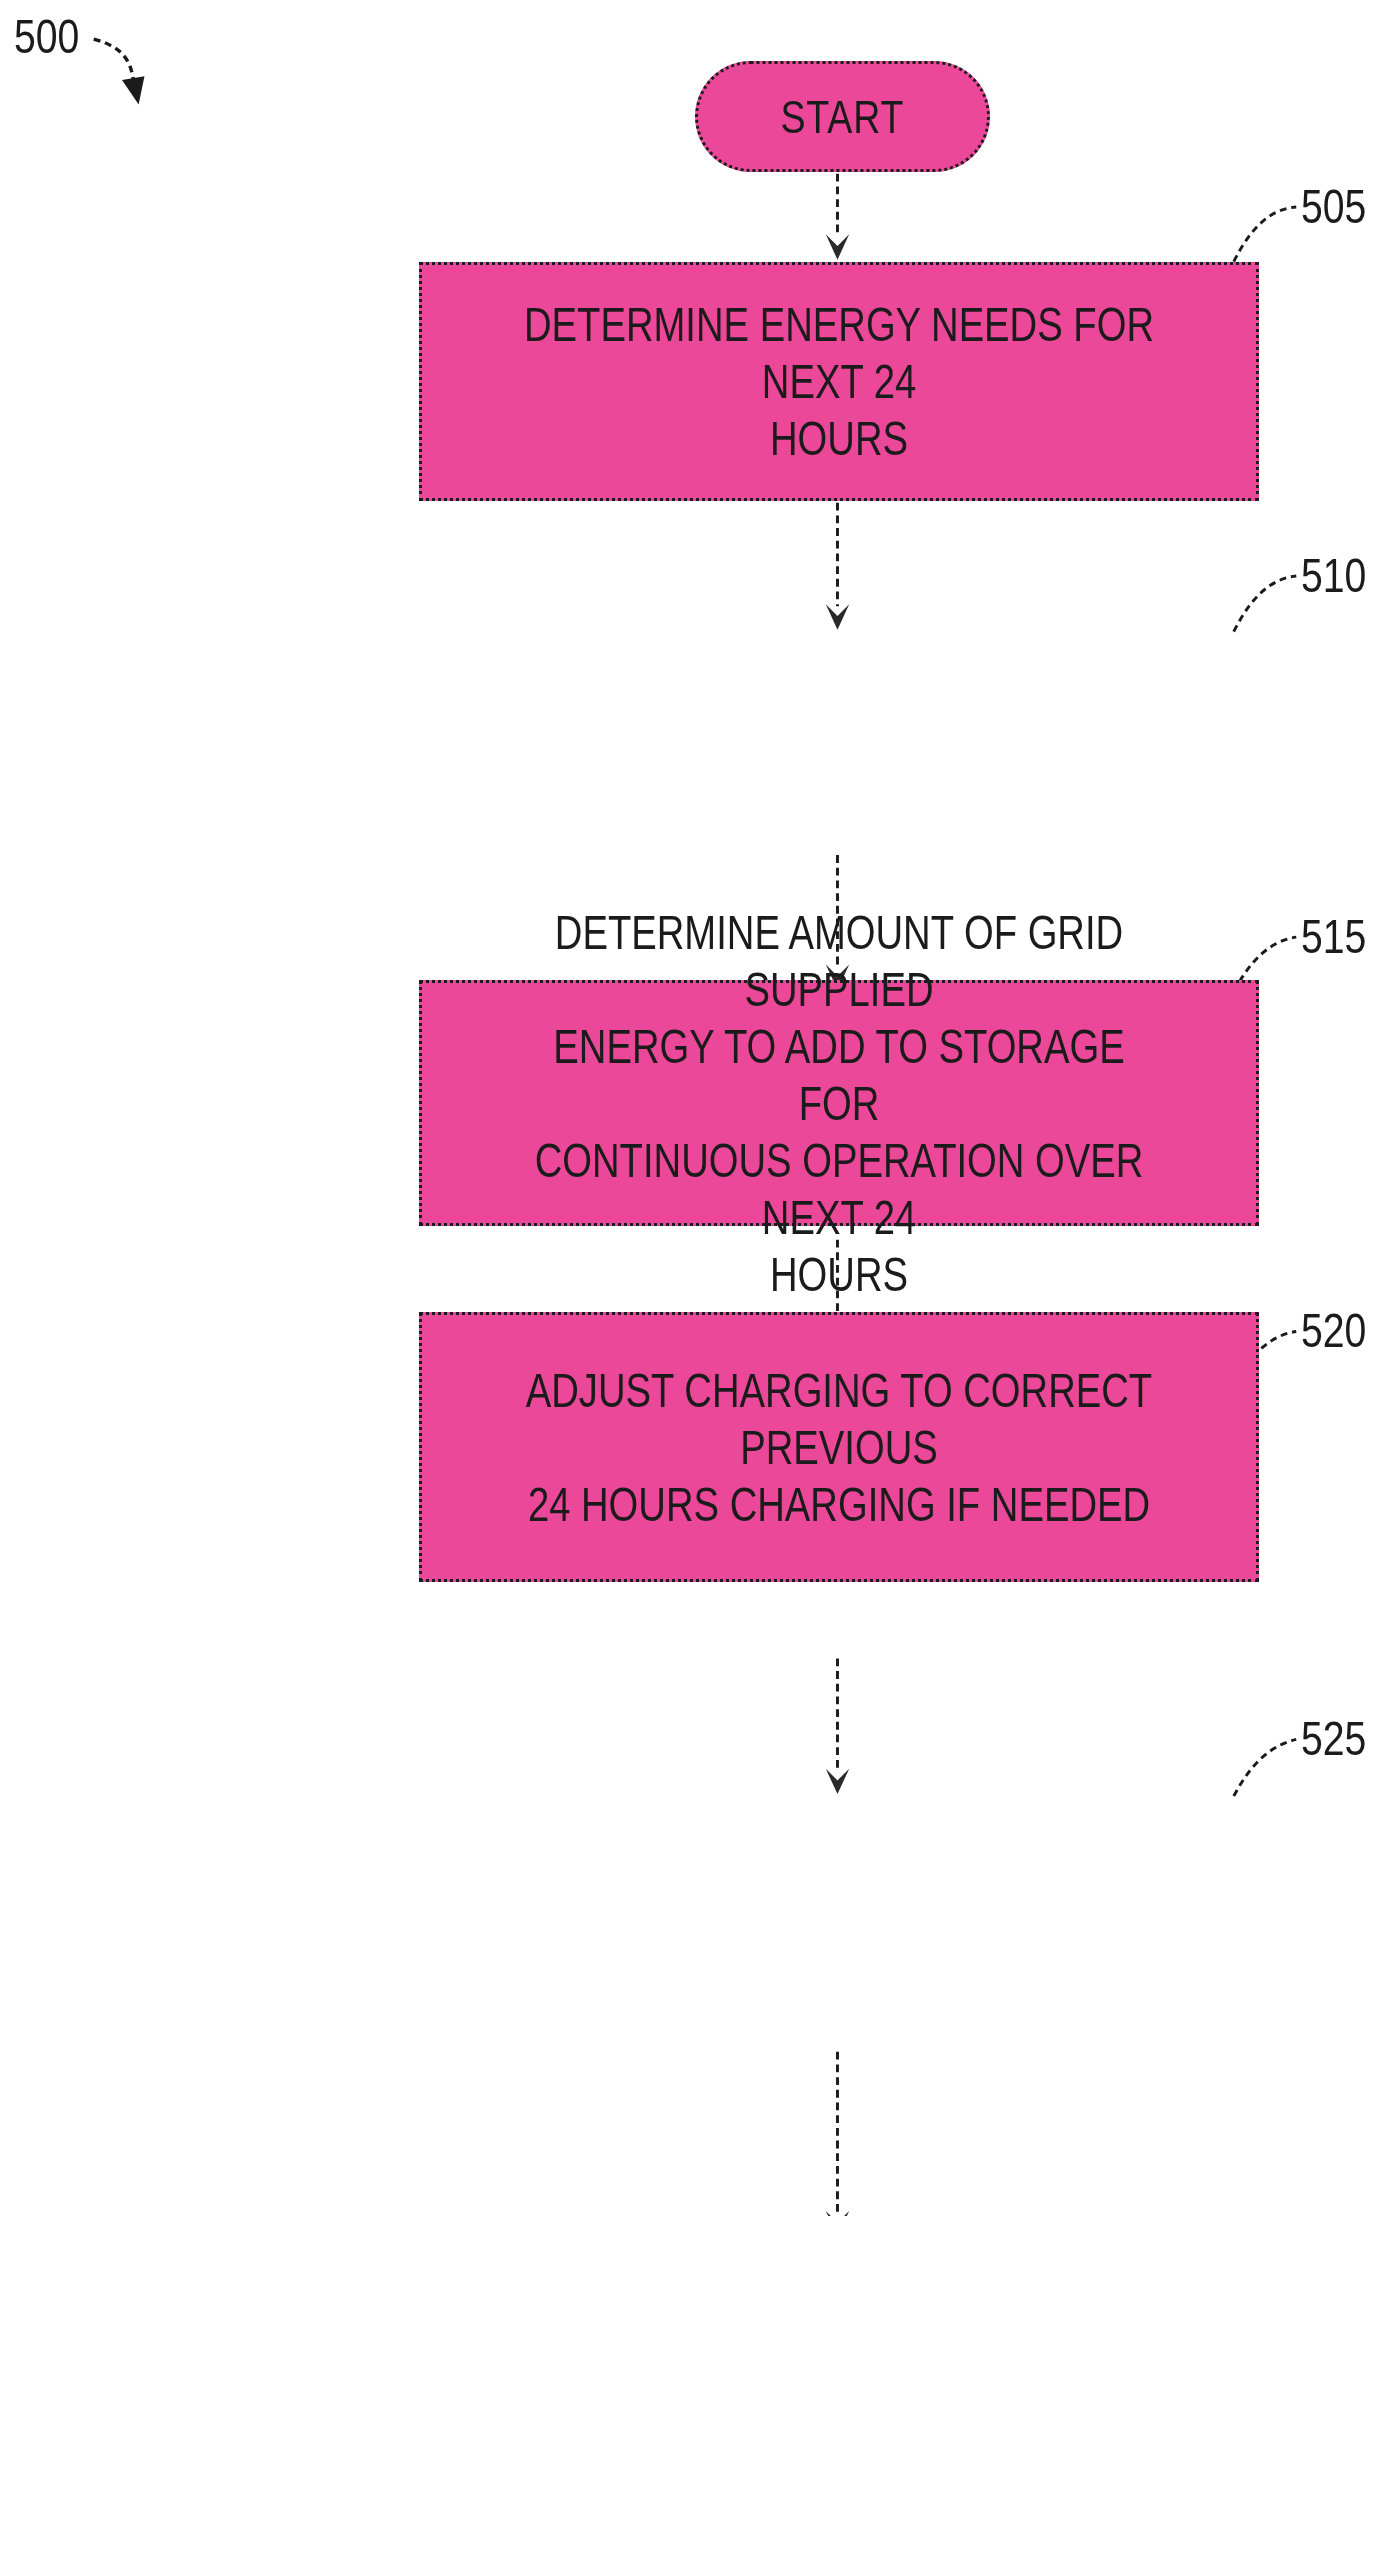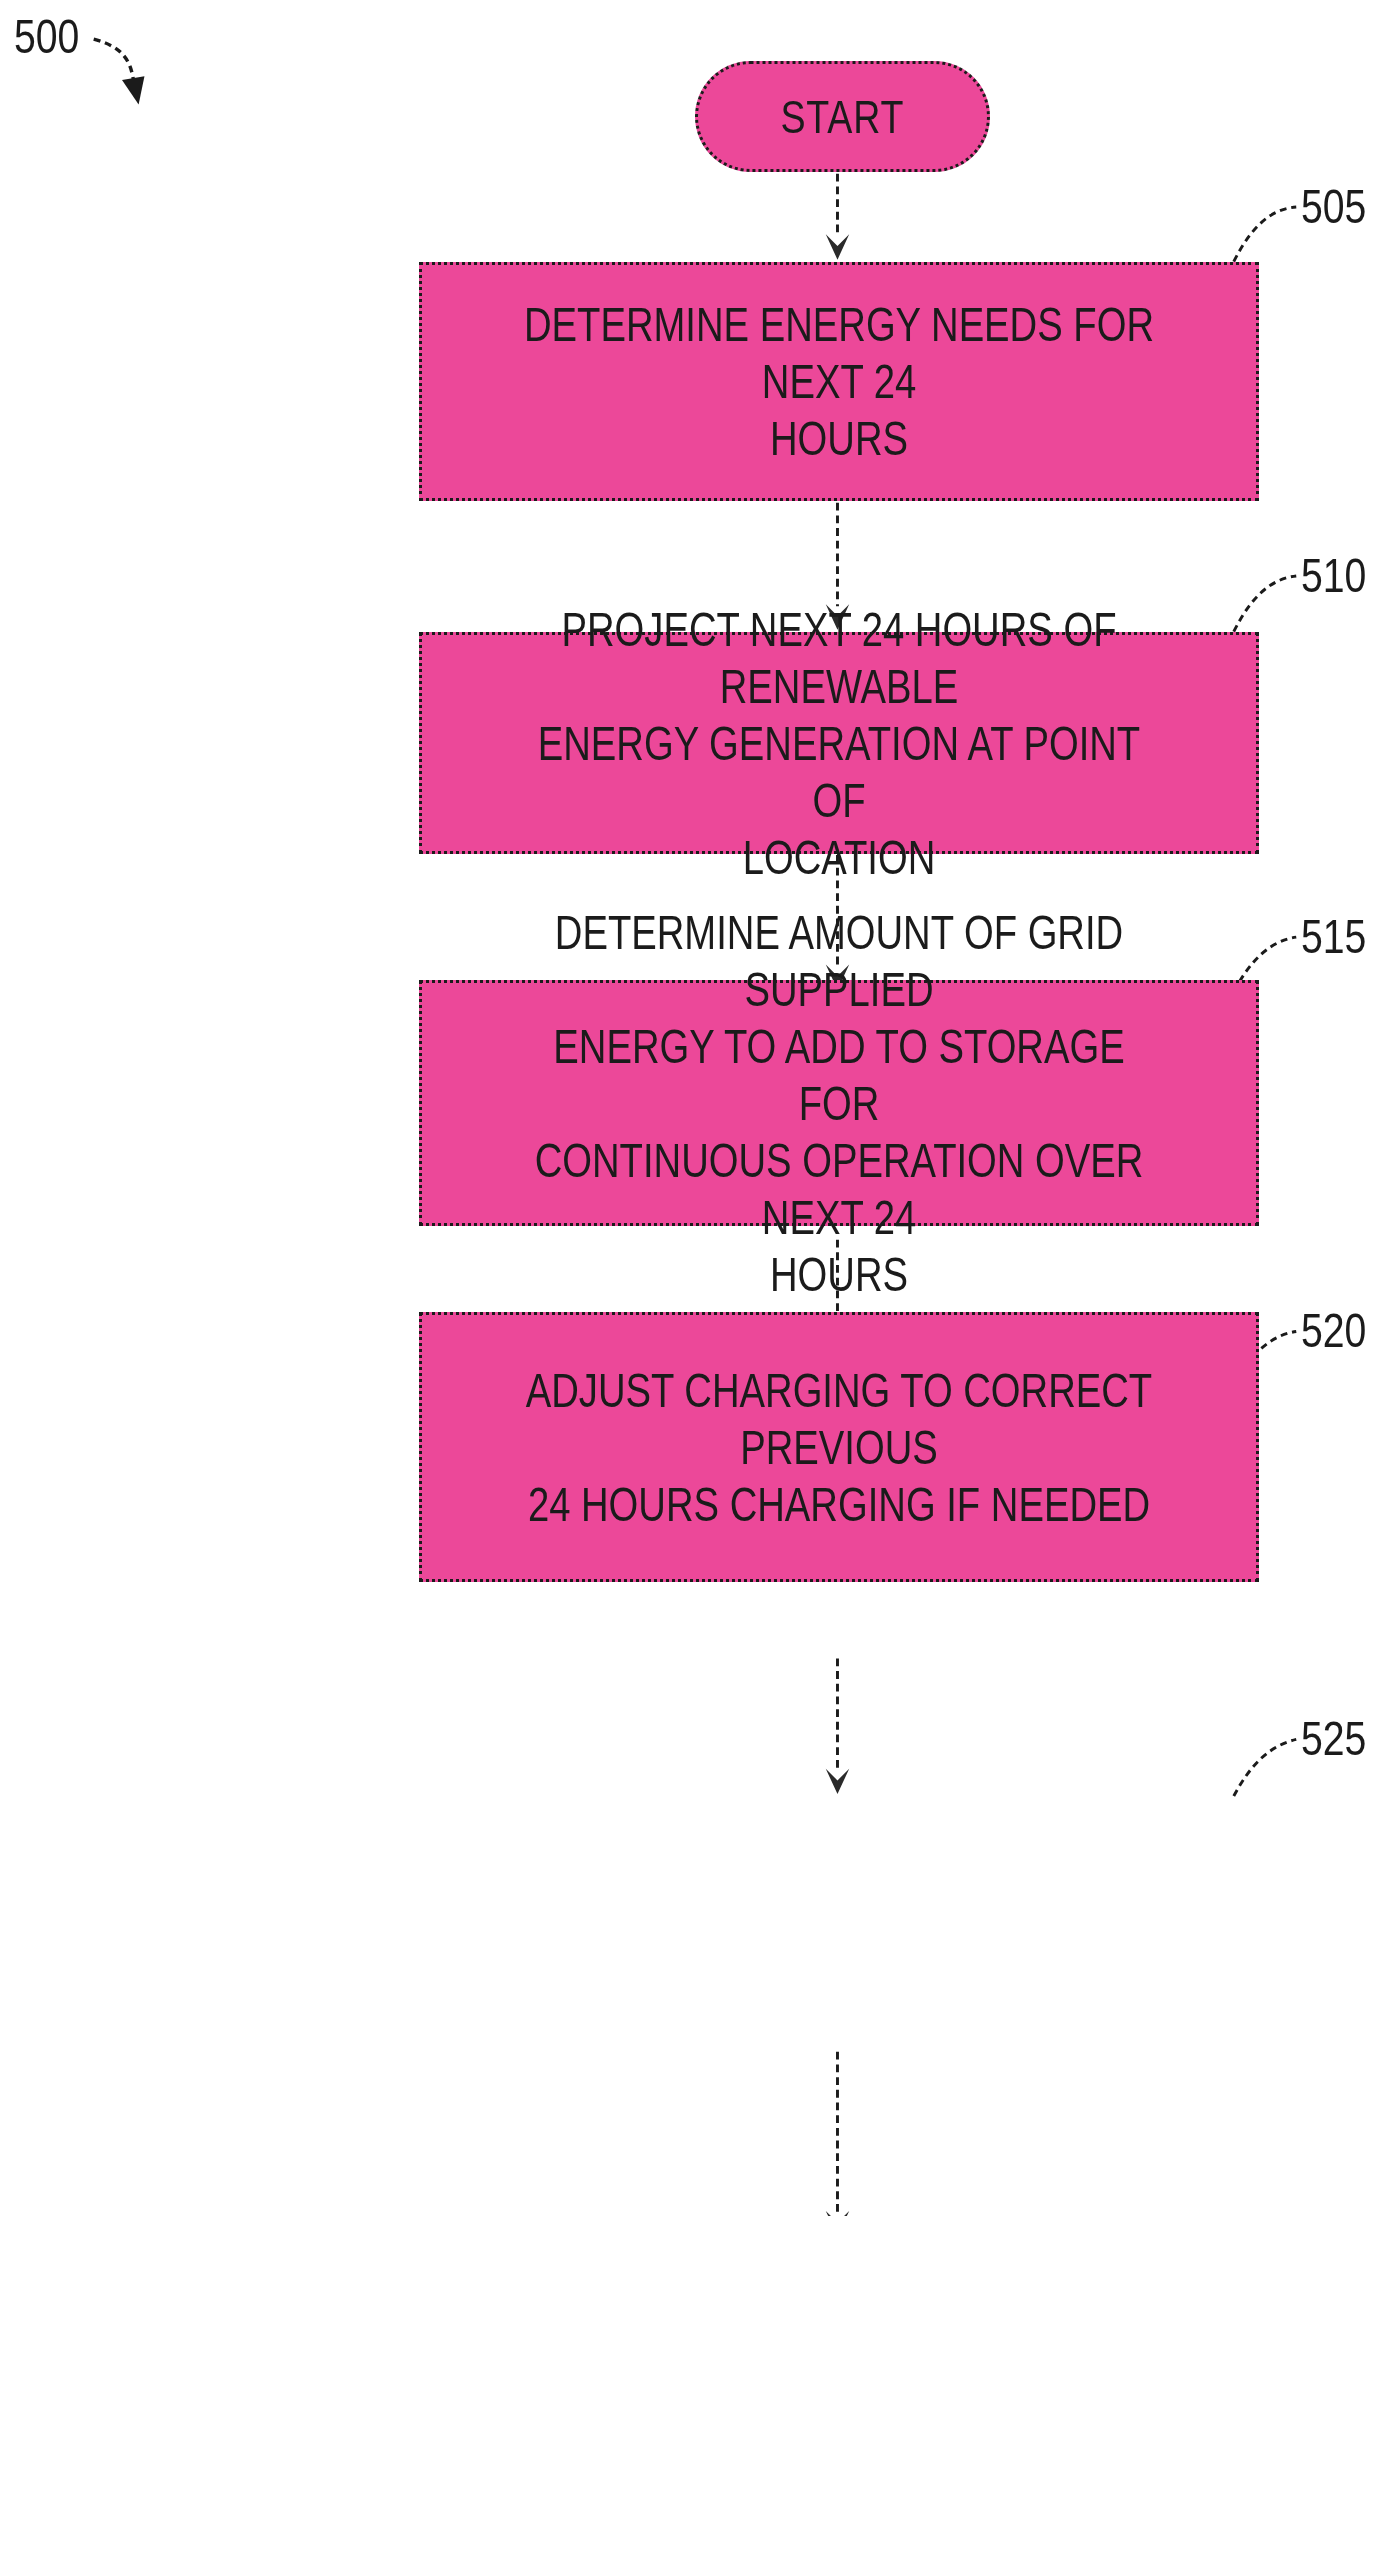--- a/index.html
+++ b/index.html
@@ -118,25 +118,20 @@
   <div class="node" style="left:695px; top:61px; width:295px; height:111px; border-radius:56px;">
     <span class="terminal-text">START</span>
   </div>
 
   <div class="node process" style="top:262px; height:239px;">
     <div class="step-text">DETERMINE ENERGY NEEDS FOR NEXT 24
 HOURS</div>
   </div>
   <span class="ref-label" style="left:1301px; top:182px;">505</span>
 
-  <div class="node process" style="top:632px; height:222px;">
-    <div class="step-text">PROJECT NEXT 24 HOURS OF RENEWABLE
-ENERGY GENERATION AT POINT OF
-LOCATION</div>
-  </div>
   <span class="ref-label" style="left:1301px; top:551px;">510</span>
 
   <div class="node process" style="top:980px; height:246px;">
     <div class="step-text">DETERMINE AMOUNT OF GRID SUPPLIED
 ENERGY TO ADD TO STORAGE FOR
 CONTINUOUS OPERATION OVER NEXT 24
 HOURS</div>
   </div>
   <span class="ref-label" style="left:1301px; top:912px;">515</span>
 

